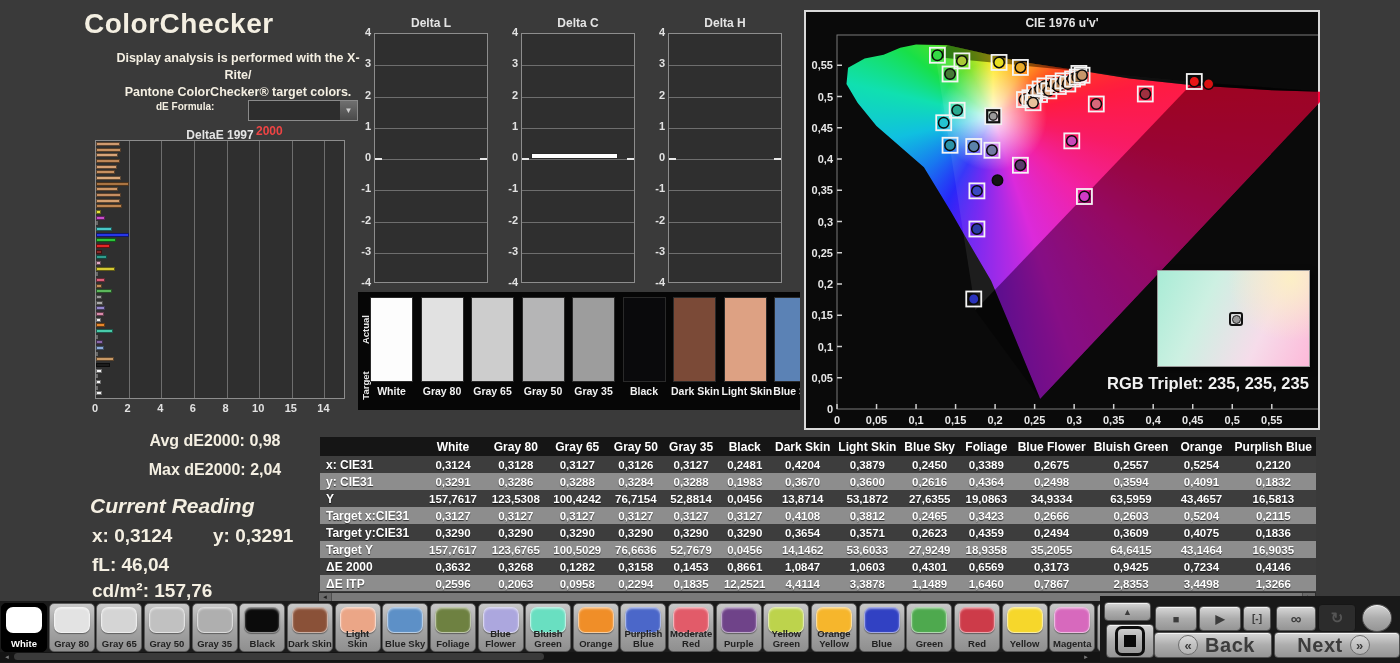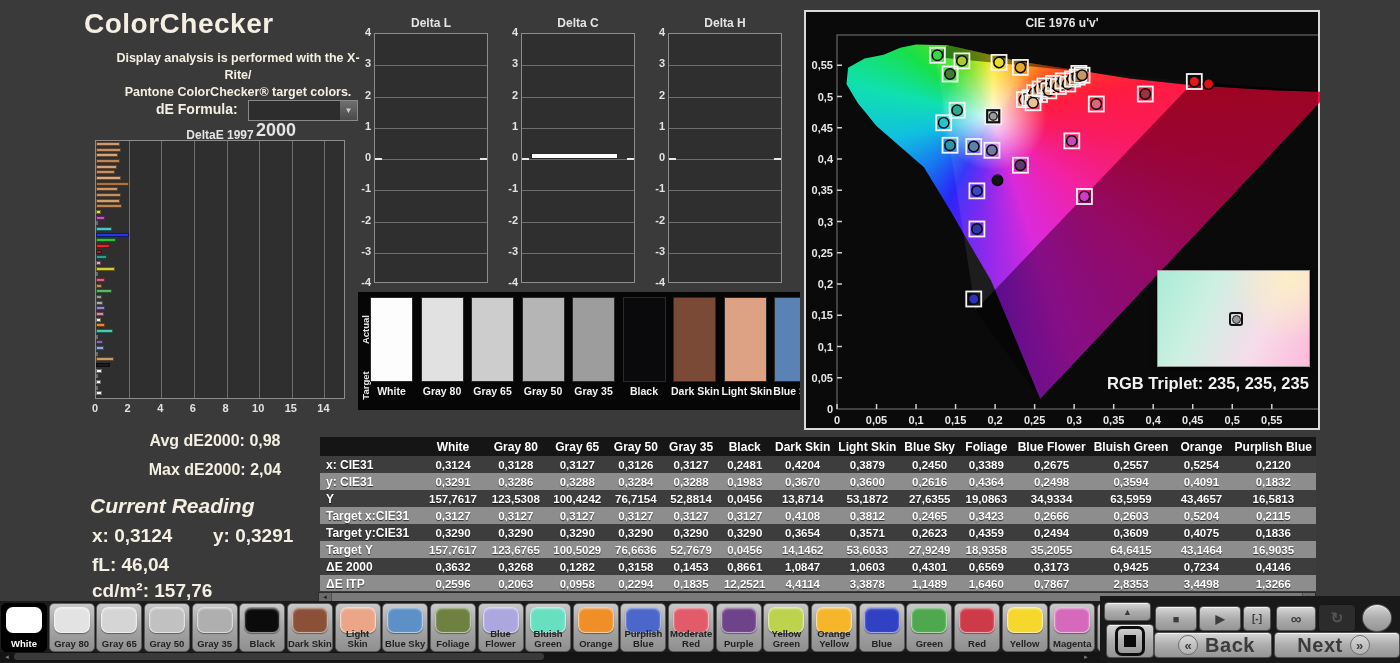--- a/index.html
+++ b/index.html
@@ -4,24 +4,24 @@
 <style>
   html,body{margin:0;padding:0;background:#222;}
   .screen{position:relative;width:1400px;height:663px;background:#3a3a3a;overflow:hidden;
     font-family:"Liberation Sans",sans-serif;-webkit-font-smoothing:antialiased;}
   .abs{position:absolute;}
   .warm{color:#f4efe2;}
   
   .page-title{left:84px;top:8px;font-size:28px;font-weight:bold;letter-spacing:0.5px;}
   .page-desc{left:104px;top:50px;width:268px;text-align:center;font-size:12.5px;font-weight:bold;
     line-height:17px;white-space:pre-line;}
-  .formula-label{left:156px;top:101px;font-size:14px;font-weight:bold;}
+  .formula-label{left:156px;top:101px;font-size:10px;font-weight:bold;}
   .dropdown{left:248px;top:100px;width:110px;height:21px;background:#2d2d2d;border:1px solid #8a8a8a;
     display:flex;align-items:center;box-sizing:border-box;}
-  .dropdown .val{flex:1;padding-left:7px;font-size:18px;font-weight:bold;color:#e5e5e5;margin-top:40px;}
+  .dropdown .val{flex:1;padding-left:7px;font-size:12px;font-weight:bold;color:#ef4444;margin-top:40px;}
   .dropdown .arr{width:17px;height:100%;background:linear-gradient(180deg,#6f6f6f,#4a4a4a);
     color:#cfcfcf;font-size:8px;display:flex;align-items:center;justify-content:center;}
   
   .chart-title{font-size:12px;font-weight:bold;color:#e4e4e4;text-align:center;}
   .plotbox{background:#2f2f2f;border:1px solid #8d8d8d;box-sizing:border-box;}
   .vgrid{position:absolute;top:0;bottom:0;width:1px;background:#6e6e6e;}
   .hgrid{position:absolute;left:0;right:0;height:1px;background:#6e6e6e;}
   .dbar{position:absolute;box-sizing:border-box;border:1px solid rgba(0,0,0,0.55);}
   .ticklabel{position:absolute;font-size:11px;font-weight:bold;color:#e2e2e2;text-align:center;}
   .yticklabel{position:absolute;font-size:11px;font-weight:bold;color:#e2e2e2;text-align:right;width:16px;}

